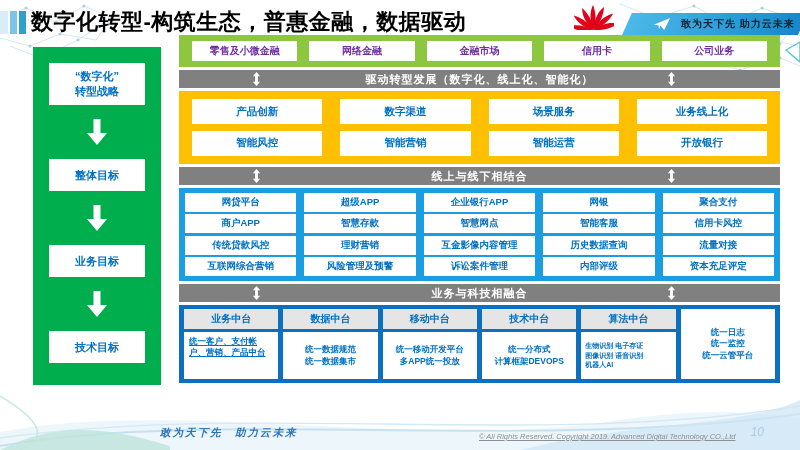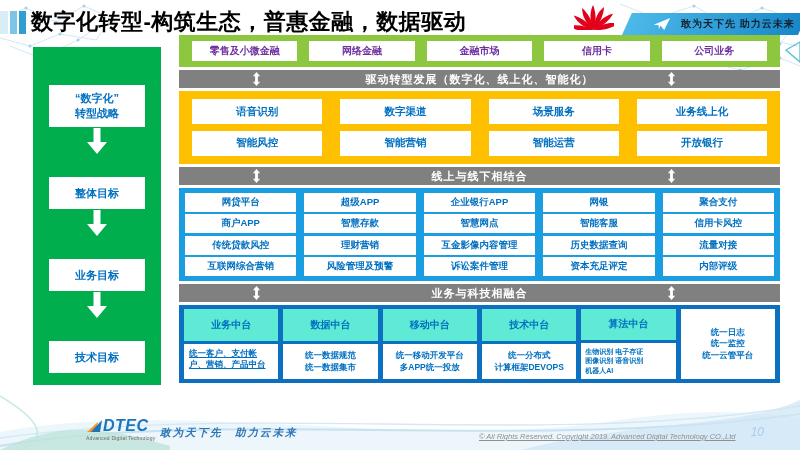--- a/index.html
+++ b/index.html
@@ -19,21 +19,21 @@
   .huawei-word { font-size:7px; font-weight:bold; letter-spacing:1px; color:#000; margin-top:1px; }
   .banner { position:absolute; left:622px; top:13px; width:176px; height:22px;
     background:linear-gradient(90deg,#4cb9e9,#1787c9); transform:skewX(-24deg); transform-origin:bottom left; }
   .banner-inner { position:absolute; inset:0; transform:skewX(24deg); display:flex; align-items:center; gap:10px; padding-left:26px; }
   .banner-text { font-size:10px; font-weight:bold; color:#16212e; letter-spacing:1px; white-space:nowrap; }
 
   
   .sidebar { position:absolute; left:33px; top:47px; width:128px; height:338px; background:#00ae4e;
     display:flex; flex-direction:column; align-items:center; justify-content:space-between; padding:16px 0 22px; }
   .side-box { width:96px; min-height:32px; background:#fff; color:#0070c0; font-size:11px; font-weight:bold;
-    display:flex; align-items:center; justify-content:center; text-align:center; white-space:pre-line; line-height:1.35;margin-top:22px; }
+    display:flex; align-items:center; justify-content:center; text-align:center; white-space:pre-line; line-height:1.35; }
   .side-box.tall { min-height:42px; }
   .side-arrow { width:20px; height:28px; flex:0 0 auto; }
 
   
   .main { position:absolute; left:179px; top:35px; width:601px; }
   .band-green { height:32px; background:#8dc63f; display:flex; align-items:center; gap:12px; padding:0 13px; }
   .g-box { flex:1; height:20px; background:#fff; color:#7030a0; font-size:10px; font-weight:bold;
     display:flex; align-items:center; justify-content:center; white-space:nowrap; }
 
   .band-gray { position:relative; height:18px; background:#808080; margin-top:3px;
@@ -49,21 +49,21 @@
     display:flex; align-items:center; justify-content:center; white-space:nowrap; }
 
   .band-blue { height:93px; background:#1b9de2; margin-top:3px; display:flex; flex-direction:column;
     justify-content:space-evenly; padding:3px 6px; }
   .b-row { display:flex; gap:8px; }
   .b-box { flex:1; height:19px; background:#fff; color:#0070c0; font-size:9.5px; font-weight:bold;
     display:flex; align-items:center; justify-content:center; white-space:nowrap; }
 
   .band-platform { height:78px; background:#0d6fc0; margin-top:3px; display:flex; gap:5px; padding:4px 5px; }
   .pf-col { flex:1; display:flex; flex-direction:column; gap:3px; min-width:0; }
-  .pf-head { height:32px; background:#5eead4; color:#0070c0; font-size:10px; font-weight:bold;
+  .pf-head { height:20px; background:#e5e5e5; color:#0070c0; font-size:10px; font-weight:bold;
     display:flex; align-items:center; justify-content:center; white-space:nowrap; }
   .pf-body { flex:1; background:#fff; color:#0070c0; font-size:8.5px; font-weight:bold; line-height:1.35;
     display:flex; align-items:center; justify-content:center; text-align:center; white-space:pre-line; padding:2px 3px; }
   .pf-body.wrap { white-space:normal; text-align:left; align-items:flex-start; padding:4px 5px;text-decoration:underline; }
   .pf-body.small { font-size:7px; text-align:left; justify-content:flex-start; padding:4px 4px; }
 
   
   .dtec { position:absolute; left:86px; top:418px; }
   .dtec-row { display:flex; align-items:flex-end; gap:1px; }
   .dtec-word { font-size:16px; font-weight:bold; font-style:italic; color:#1b75bb; letter-spacing:.5px; line-height:1; }
@@ -179,21 +179,21 @@
           <path d="M5 0 L8.6 4.2 H6.4 V9.8 H8.6 L5 14 L1.4 9.8 H3.6 V4.2 H1.4 Z" fill="#fff"></path>
         </svg>
       <span class="band-gray-label">驱动转型发展（数字化、线上化、智能化）</span>
       <svg class="updown r" viewBox="0 0 10 14">
           <path d="M5 0 L8.6 4.2 H6.4 V9.8 H8.6 L5 14 L1.4 9.8 H3.6 V4.2 H1.4 Z" fill="#fff"></path>
         </svg>
     </div>
 
     <div class="band-yellow">
       <div class="y-row">
-        <div class="y-box">语音识别</div>
+        <div class="y-box">产品创新</div>
         <div class="y-box">数字渠道</div>
         <div class="y-box">场景服务</div>
         <div class="y-box">业务线上化</div>
       </div>
       <div class="y-row">
         <div class="y-box">智能风控</div>
         <div class="y-box">智能营销</div>
         <div class="y-box">智能运营</div>
         <div class="y-box">开放银行</div>
       </div>
@@ -228,22 +228,22 @@
         <div class="b-box">传统贷款风控</div>
         <div class="b-box">理财营销</div>
         <div class="b-box">互金影像内容管理</div>
         <div class="b-box">历史数据查询</div>
         <div class="b-box">流量对接</div>
       </div>
       <div class="b-row">
         <div class="b-box">互联网综合营销</div>
         <div class="b-box">风险管理及预警</div>
         <div class="b-box">诉讼案件管理</div>
+        <div class="b-box">内部评级</div>
         <div class="b-box">资本充足评定</div>
-        <div class="b-box">内部评级</div>
       </div>
     </div>
 
     <div class="band-gray">
       <svg class="updown l" viewBox="0 0 10 14">
           <path d="M5 0 L8.6 4.2 H6.4 V9.8 H8.6 L5 14 L1.4 9.8 H3.6 V4.2 H1.4 Z" fill="#fff"></path>
         </svg>
       <span class="band-gray-label">业务与科技相融合</span>
       <svg class="updown r" viewBox="0 0 10 14">
           <path d="M5 0 L8.6 4.2 H6.4 V9.8 H8.6 L5 14 L1.4 9.8 H3.6 V4.2 H1.4 Z" fill="#fff"></path>
@@ -278,27 +278,17 @@
       </div>
       <div class="pf-col">
         <div class="pf-body">统一日志
 统一监控
 统一云管平台</div>
       </div>
     </div>
 
   </div>
 
-  <div class="dtec">
-    <div class="dtec-row">
-      <svg width="16" height="15" viewBox="0 0 16 15">
-        <path d="M1 13 L12 3 L10 13 Z" fill="#f7941d"></path>
-        <path d="M5 13 L16 1 L14 13 Z" fill="#1b75bb"></path>
-      </svg>
-      <span class="dtec-word">DTEC</span>
-    </div>
-    <div class="dtec-sub">Advanced Digital Technology</div>
-  </div>
   <div class="footer-slogan">敢为天下先　助力云未来</div>
   <div class="copyright">© All Rights Reserved. Copyright 2019. Advanced Digital Technology CO.,Ltd</div>
   <div class="page-number">10</div>
 
 </div>
 
 </body></html>

